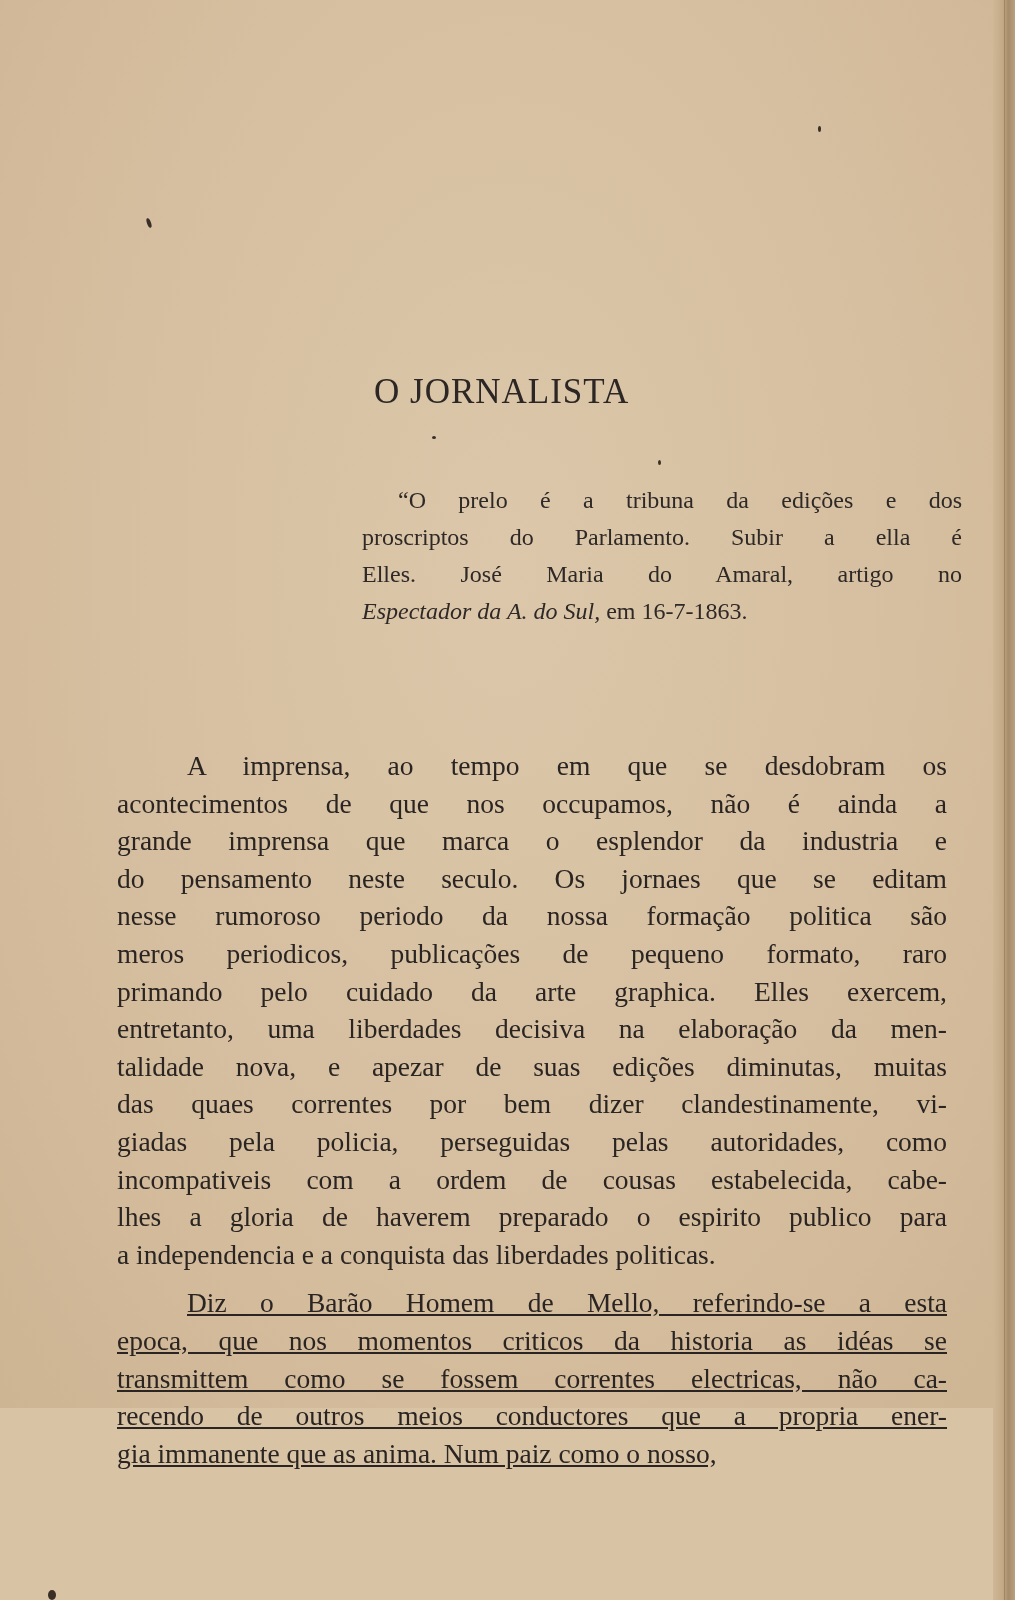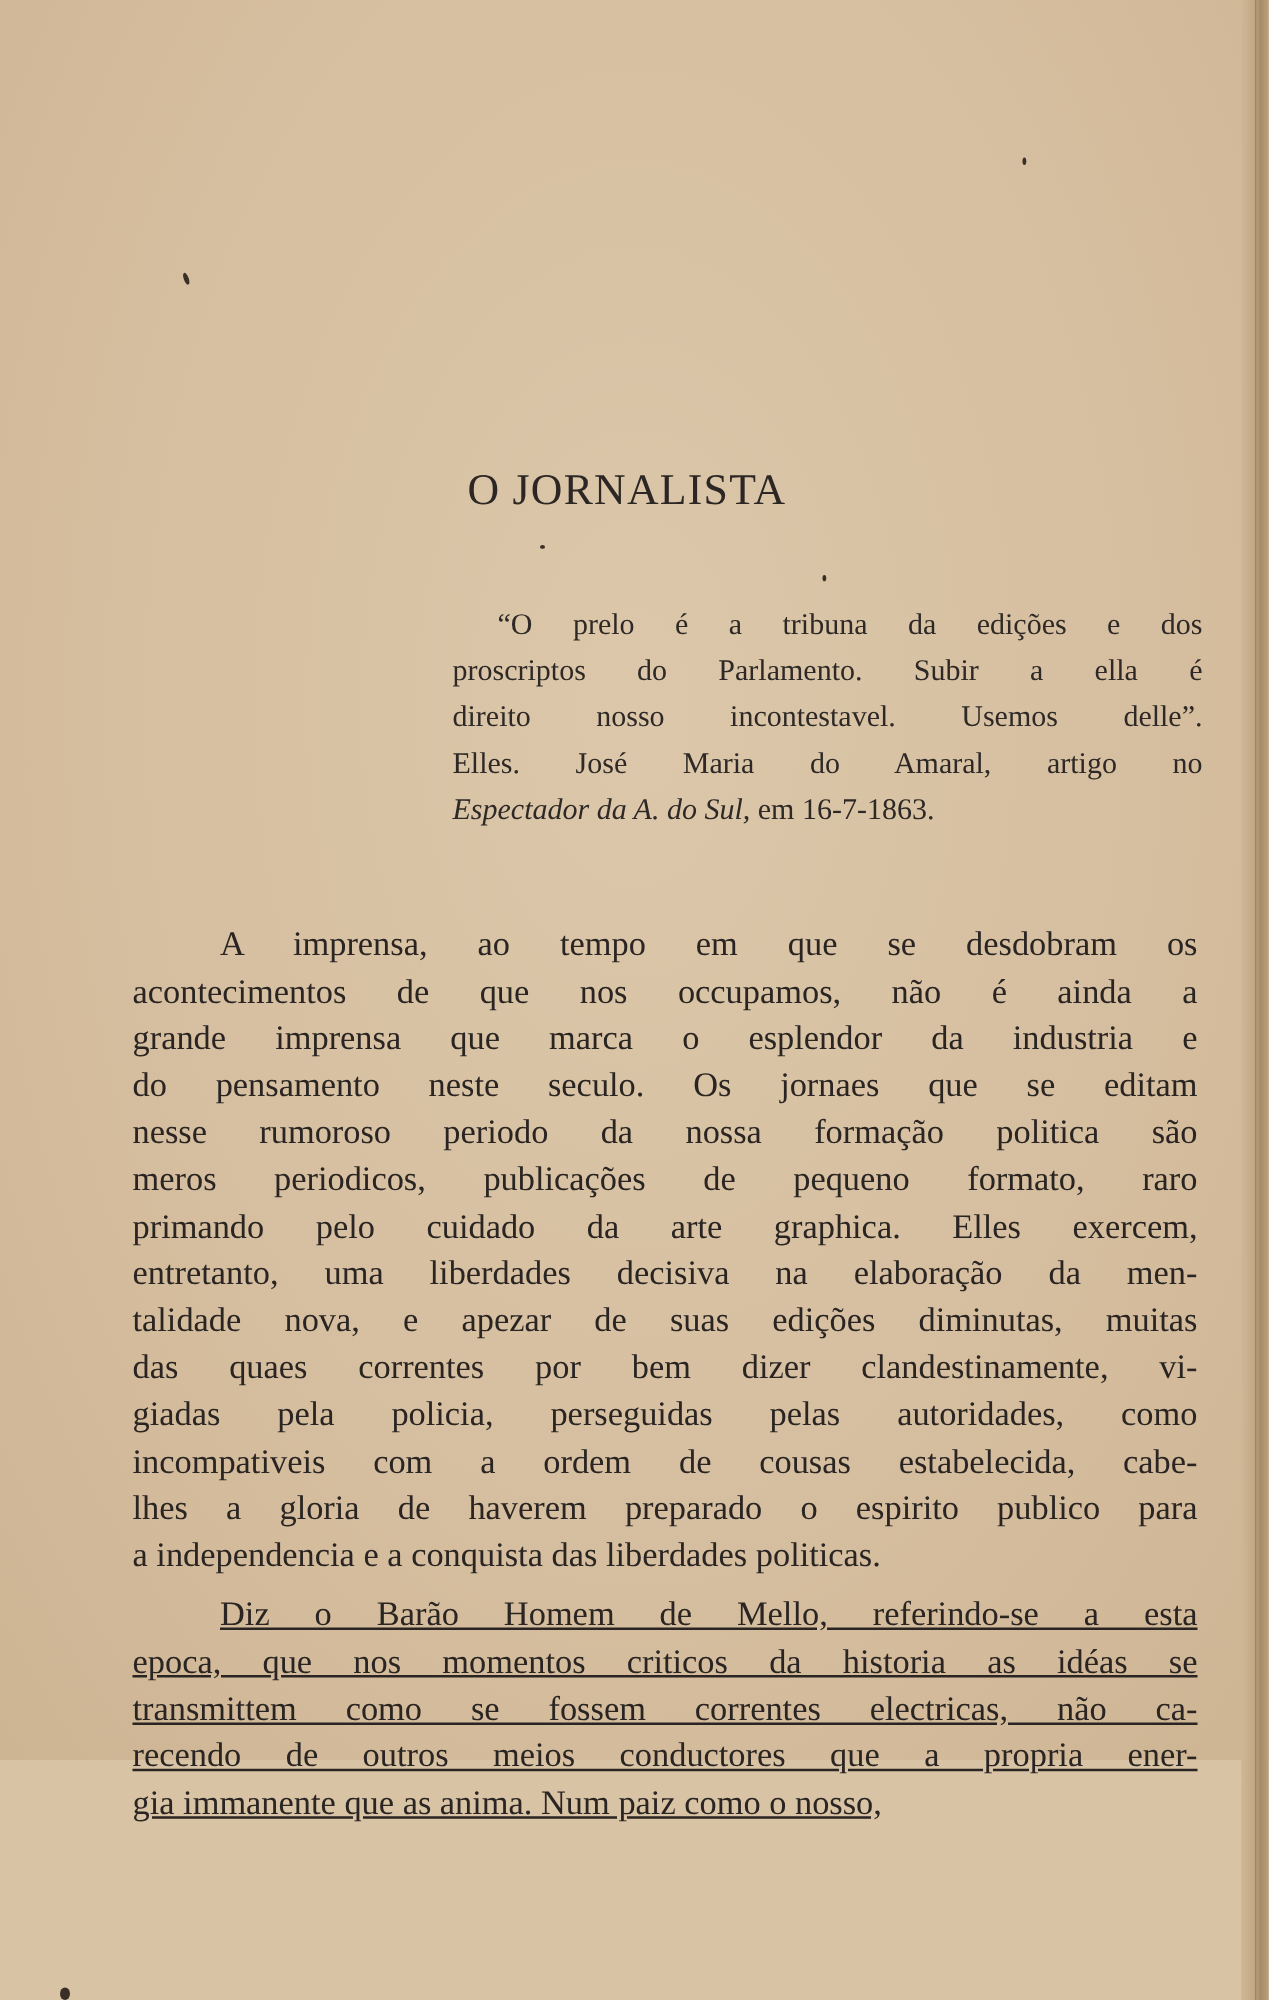--- a/index.html
+++ b/index.html
@@ -66,21 +66,21 @@
     .body-text {
       position: absolute;
       left: 106px;
       top: 736px;
       width: 852px;
       font-size: 27.5px;
       line-height: 37.6px;
       color: #2a2522;
     }
     .para {
-      margin: 0;
+      margin: 11px;
     }
     .para .line {
       display: block;
       text-align: justify;
       text-align-last: justify;
       white-space: nowrap;
     }
     .para .line.indent { padding-left: 70px; }
     .para .line.last { text-align-last: left; }
     .para2 { margin-top: 10px; text-decoration: underline; }
@@ -101,21 +101,20 @@
   <div class="speck" style="left:818px;top:126px;width:3px;height:6px;"></div>
   <div class="speck" style="left:432px;top:436px;width:4px;height:3px;"></div>
   <div class="speck" style="left:658px;top:460px;width:3px;height:5px;"></div>
   <div class="speck" style="left:48px;top:1590px;width:8px;height:10px;"></div>
 
   <h1 class="title">O JORNALISTA</h1>
 
   <div class="epigraph">
     <span class="line first">“O prelo é a tribuna da edições e dos</span>
     <span class="line">proscriptos do Parlamento. Subir a ella é</span>
-    <span class="line">direito nosso incontestavel. Usemos delle”.</span>
     <span class="line">Elles. José Maria do Amaral, artigo no</span>
     <span class="line last"><span class="ital">Espectador da A. do Sul,</span><span> em 16-7-1863.</span></span>
   </div>
 
   <div class="body-text">
     <p class="para para1">
       <span class="line indent">A imprensa, ao tempo em que se desdobram os</span>
       <span class="line">acontecimentos de que nos occupamos, não é ainda a</span>
       <span class="line">grande imprensa que marca o esplendor da industria e</span>
       <span class="line">do pensamento neste seculo. Os jornaes que se editam</span>

